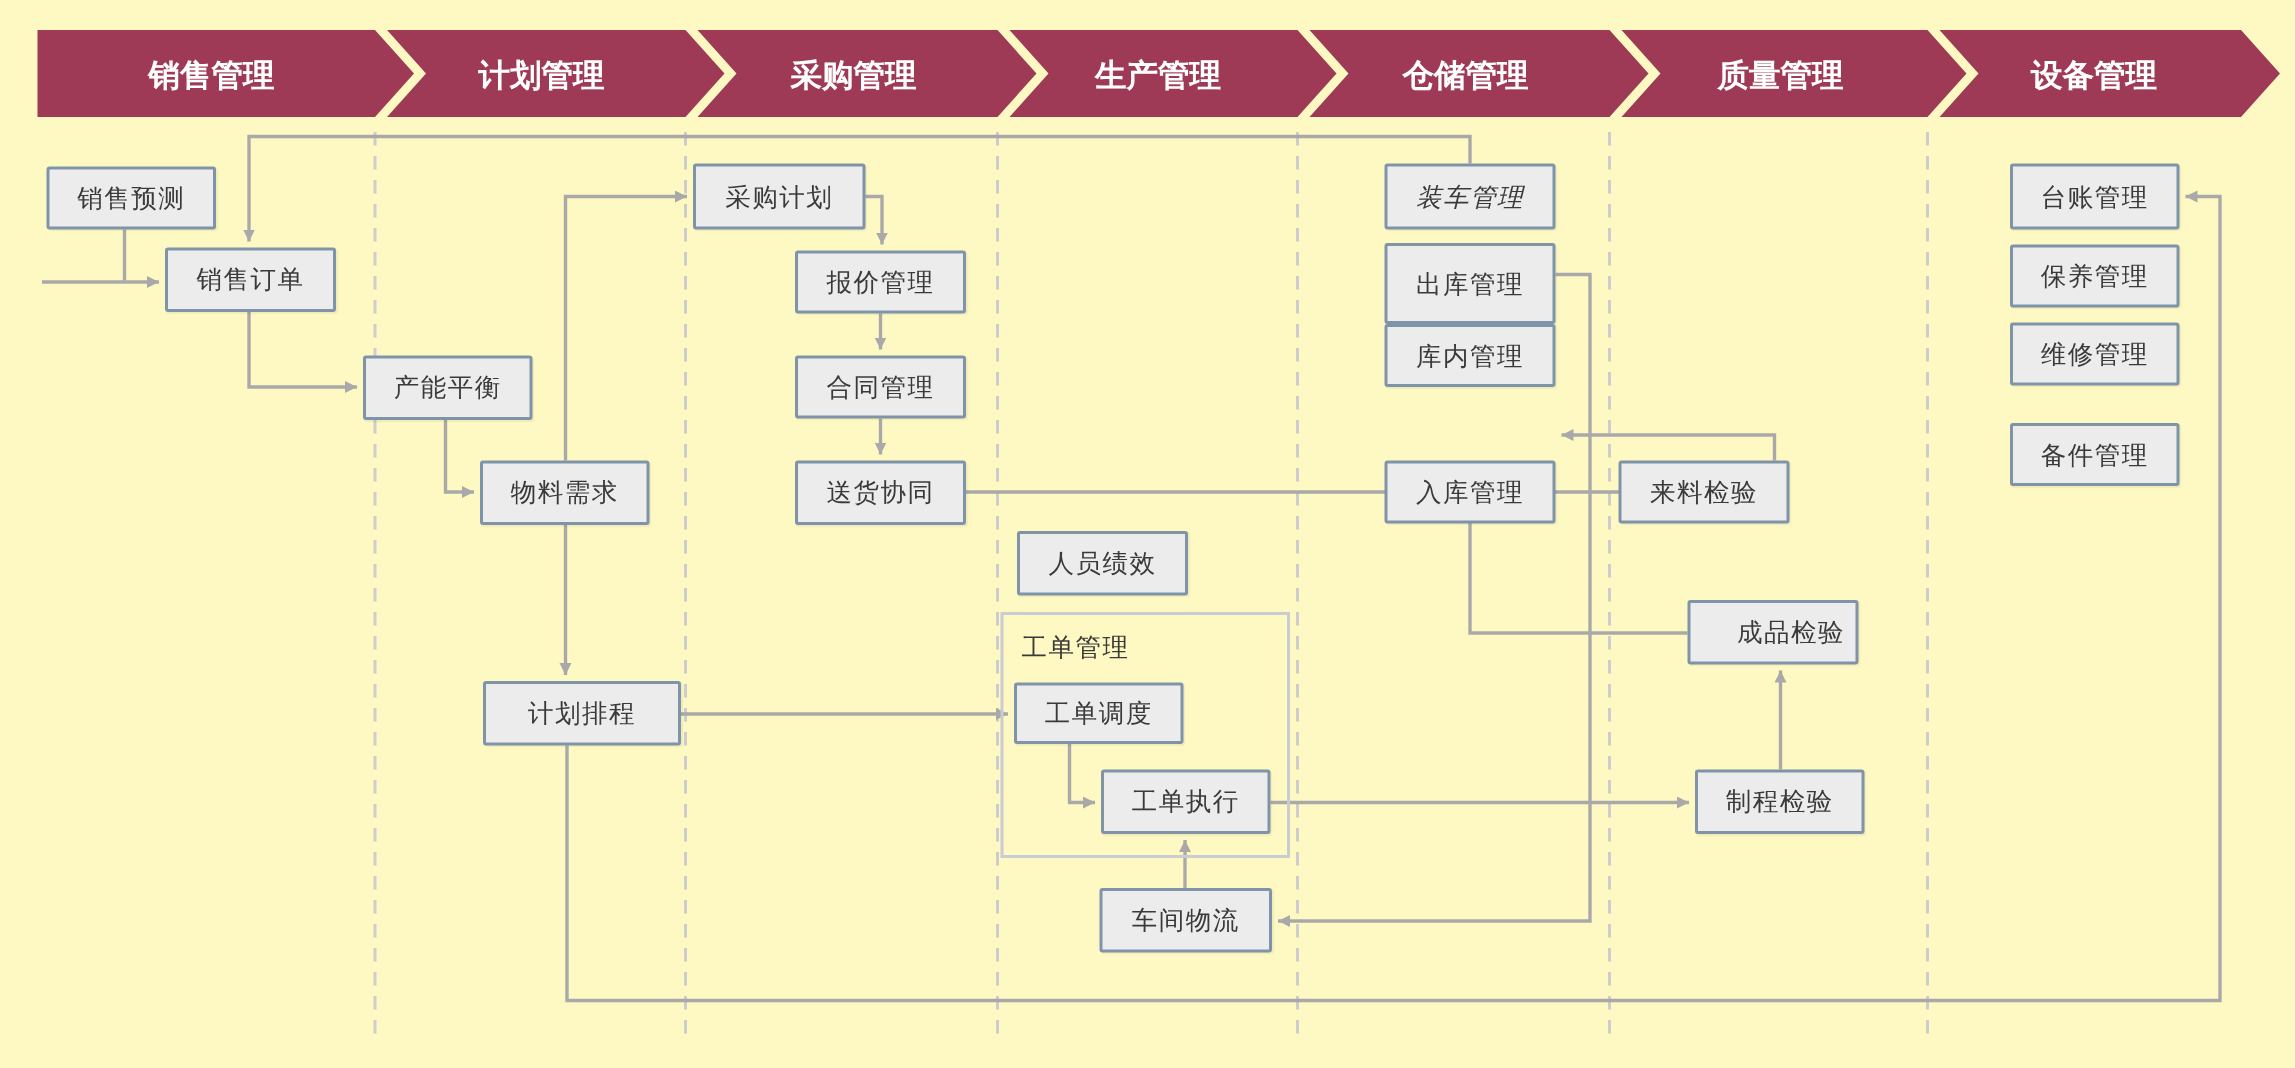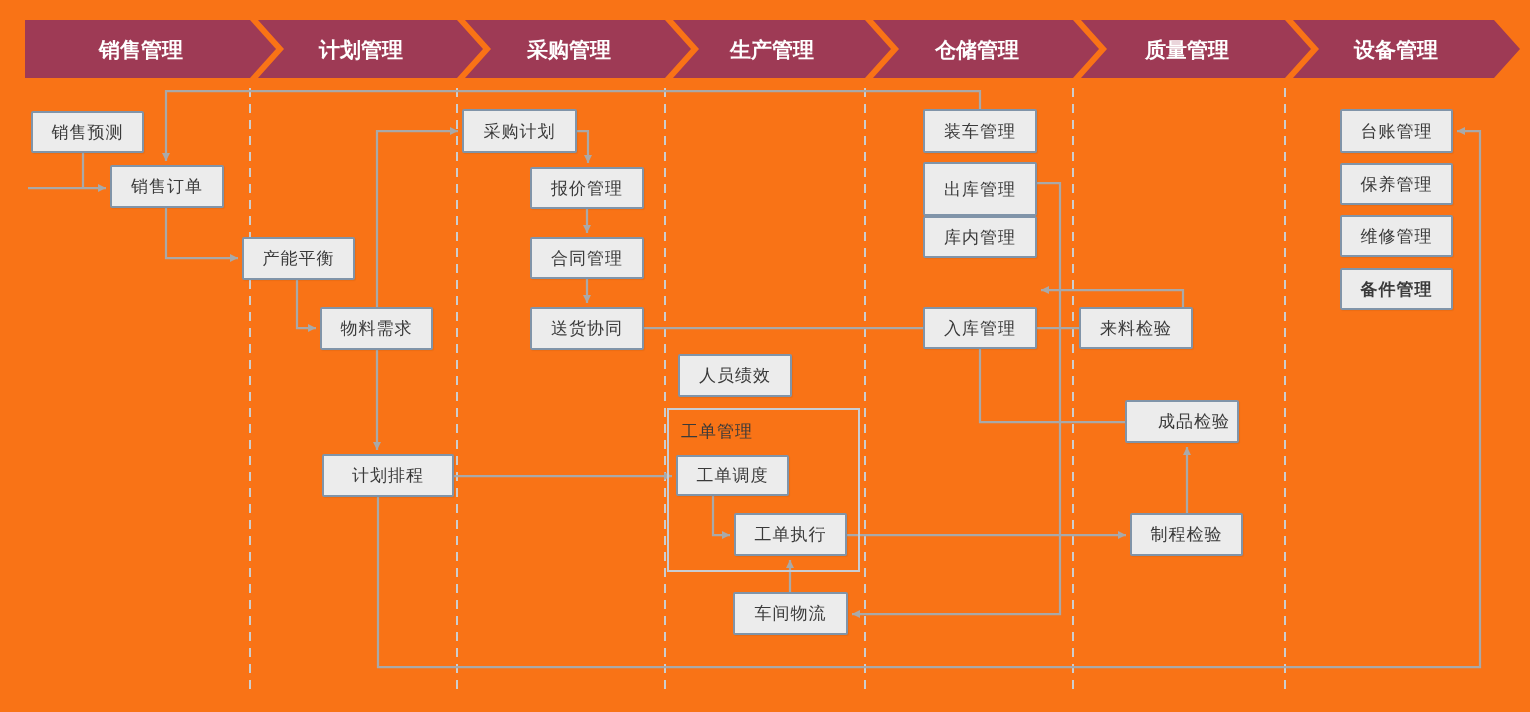--- a/index.html
+++ b/index.html
@@ -1,17 +1,17 @@
 <!DOCTYPE html>
 <html><head>
 <meta charset="utf-8">
 <style>
   html,body{margin:0;padding:0;background:#ffffff;}
   body{font-family:"Liberation Sans","DejaVu Sans",sans-serif;}
-  #canvas{position:relative;width:1530px;height:712px;background:#f97316;overflow:hidden;}
+  #canvas{position:relative;width:1530px;height:712px;background:#fef9c3;overflow:hidden;}
   svg.layer{position:absolute;left:0;top:0;pointer-events:none;}
   .lane-label{font-family:"Liberation Sans","DejaVu Sans",sans-serif;font-size:21px;font-weight:bold;fill:#ffffff;}
   .node{
     position:absolute;
     background:#ececec;
     border:2px solid #8094a9;
     border-radius:2px;
     color:#3a3a3a;
     font-size:17px;
     display:flex;align-items:center;justify-content:center;
@@ -107,25 +107,25 @@
   <div class="node" style="left:320px;top:307px;width:113px;height:43px;">物料需求</div>
   <div class="node" style="left:322px;top:454px;width:132px;height:43px;">计划排程</div>
   <div class="node" style="left:462px;top:109px;width:115px;height:44px;">采购计划</div>
   <div class="node" style="left:530px;top:167px;width:114px;height:42px;">报价管理</div>
   <div class="node" style="left:530px;top:237px;width:114px;height:42px;">合同管理</div>
   <div class="node" style="left:530px;top:307px;width:114px;height:43px;">送货协同</div>
   <div class="node" style="left:678px;top:354px;width:114px;height:43px;">人员绩效</div>
   <div class="node" style="left:676px;top:455px;width:113px;height:41px;">工单调度</div>
   <div class="node" style="left:734px;top:513px;width:113px;height:43px;">工单执行</div>
   <div class="node" style="left:733px;top:592px;width:115px;height:43px;">车间物流</div>
-  <div class="node" style="left:923px;top:109px;width:114px;height:44px;">装车管理</div>
+  <div class="node" style="left:923px;top:109px;width:114px;height:44px;font-style:italic;">装车管理</div>
   <div class="node" style="left:923px;top:162px;width:114px;height:54px;">出库管理</div>
   <div class="node" style="left:923px;top:216px;width:114px;height:42px;">库内管理</div>
   <div class="node" style="left:923px;top:269px;width:114px;height:42px;margin-top:38px;">入库管理</div>
   <div class="node" style="left:1079px;top:307px;width:114px;height:42px;">来料检验</div>
   <div class="node" style="left:1125px;top:400px;width:114px;height:43px;padding-left:24px;">成品检验</div>
   <div class="node" style="left:1130px;top:513px;width:113px;height:43px;">制程检验</div>
   <div class="node" style="left:1340px;top:109px;width:113px;height:44px;">台账管理</div>
   <div class="node" style="left:1340px;top:163px;width:113px;height:42px;">保养管理</div>
   <div class="node" style="left:1340px;top:215px;width:113px;height:42px;">维修管理</div>
-  <div class="node" style="left:1340px;top:268px;width:113px;height:42px;font-weight:bold;">备件管理</div>
+  <div class="node" style="left:1340px;top:282px;width:113px;height:42px;">备件管理</div>
 
 </div>
 
 </body></html>

